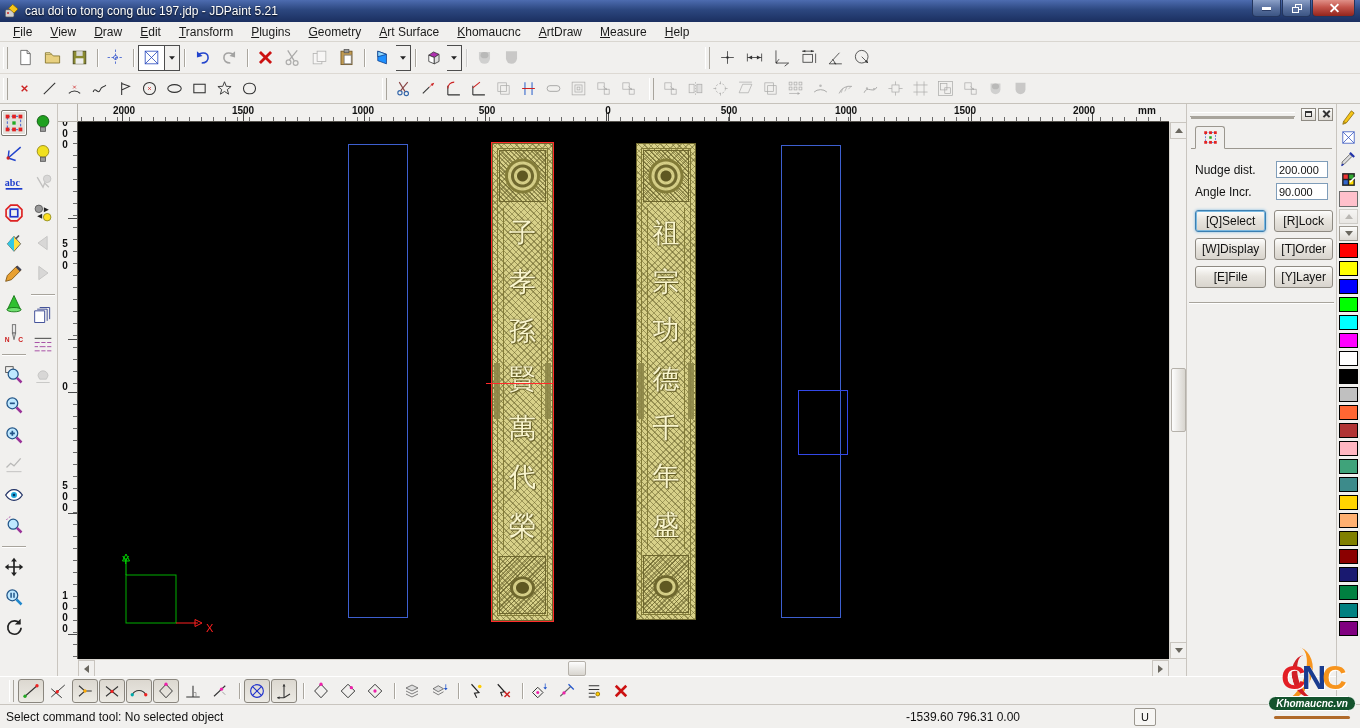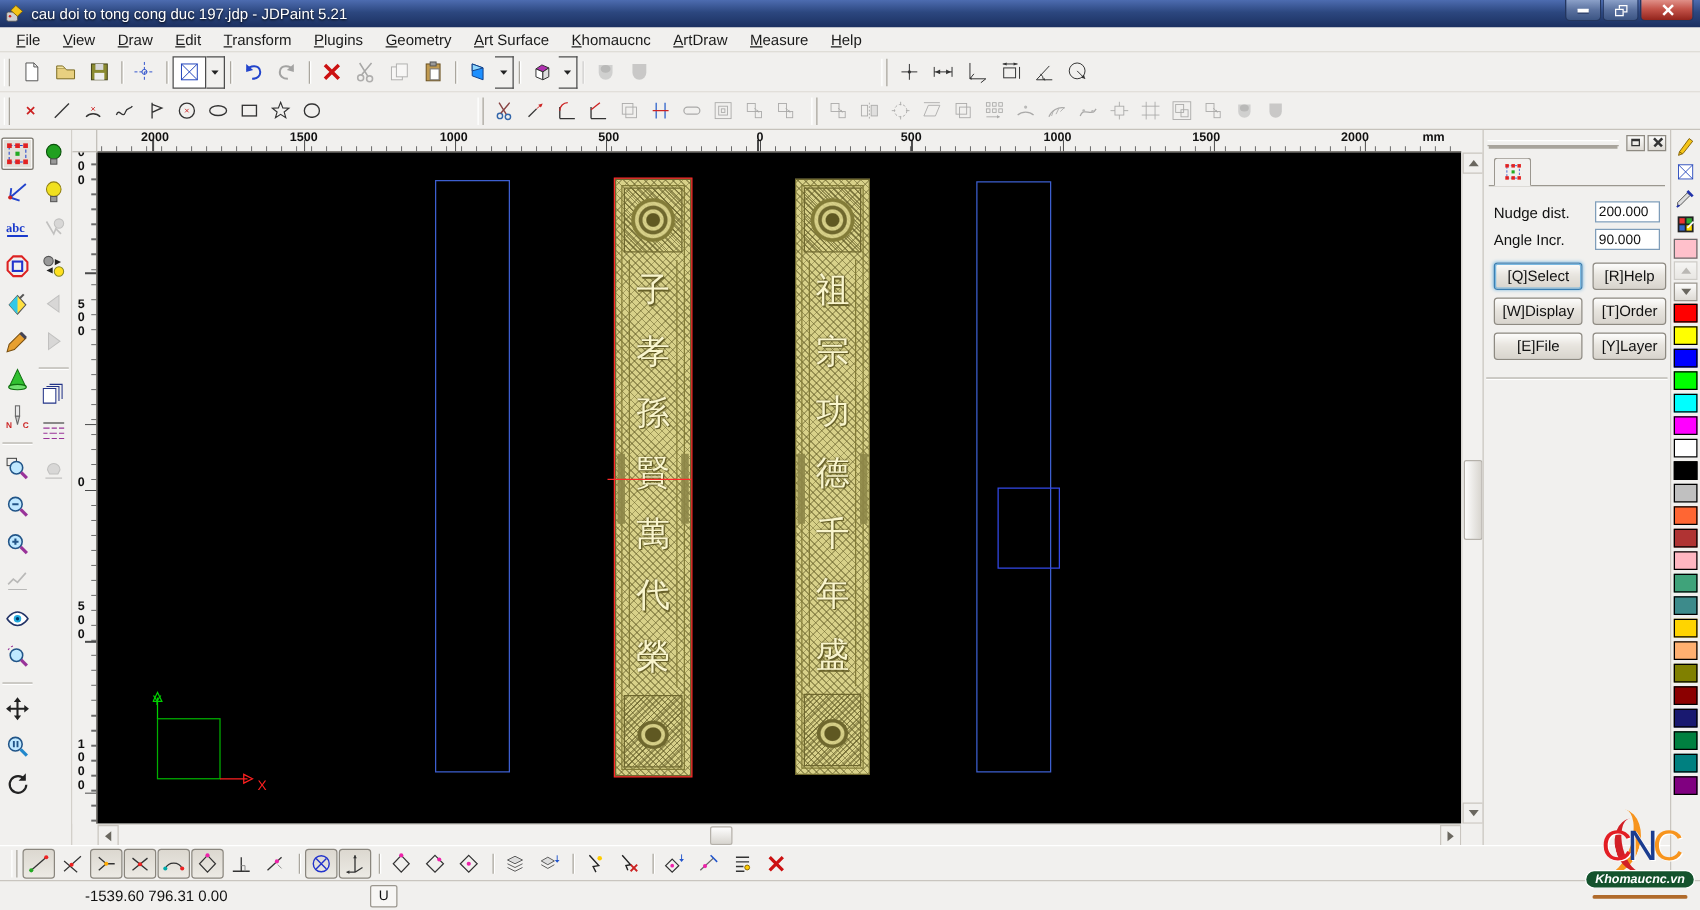--- a/index.html
+++ b/index.html
@@ -177,21 +177,21 @@
   .st-unit{width:22px;height:18px;border:1px solid #9b978f;background:#f7f6f4;border-radius:2px;
     display:flex;align-items:center;justify-content:center;font-size:11px;margin-right:8px;}
   .st-right{width:196px;}
 
   
   .watermark{position:absolute;right:2px;bottom:4px;width:92px;height:72px;z-index:9;pointer-events:none;}
   .wm-swoosh{position:absolute;left:6px;top:-6px;width:40px;height:54px;border:0 solid transparent;
      border-right:7px solid #f7941d;border-radius:50%;transform:rotate(18deg);}
   .wm-swoosh2{position:absolute;left:26px;top:2px;width:34px;height:44px;
      border-left:6px solid #d21f26;border-radius:50%;transform:rotate(-14deg);}
-  .wm-text{position:absolute;left:0;top:8px;width:92px;text-align:center;font-size:34px;font-weight:normal;
+  .wm-text{position:absolute;left:0;top:8px;width:92px;text-align:center;font-size:34px;font-weight:bold;
      font-family:"Liberation Sans",sans-serif;letter-spacing:-4px;line-height:1;}
   .wm-text .c1{color:#e31e24;text-shadow:1px 1px 0 #fff;}
   .wm-text .n{color:#1a3c8f;text-shadow:1px 1px 0 #fff;}
   .wm-text .c2{color:#f7941d;text-shadow:1px 1px 0 #fff;}
   .wm-pill{position:absolute;left:2px;top:44px;width:88px;height:15px;background:#14532d;border:1px solid #fff;
      border-radius:8px;color:#fff;font-size:10px;font-style:italic;font-weight:bold;display:flex;align-items:center;justify-content:center;}
   .wm-line{position:absolute;left:8px;top:64px;width:76px;height:3px;background:#b06a2a;border-radius:2px;}
 
   .origin-marker{position:absolute;}
 </style>
@@ -1417,21 +1417,21 @@
       </div>
       <div class="rp-row">
         <label>Angle Incr.</label>
         <input readonly="" value="90.000" style="">
       </div>
     </div>
     <div class="rp-btns">
 
         <button class="rp-cmd active">[Q]Select</button>
 
-        <button class="rp-cmd">[R]Help</button>
+        <button class="rp-cmd">[R]Lock</button>
 
         <button class="rp-cmd">[W]Display</button>
 
         <button class="rp-cmd">[T]Order</button>
 
         <button class="rp-cmd">[E]File</button>
 
         <button class="rp-cmd">[Y]Layer</button>
       </div>
     <div class="rp-groove"></div>
@@ -1563,20 +1563,21 @@
 
         <div class="tbtn">
           <svg class="ic">
             <use href="#i-delx"></use>
           </svg>
         </div>
       </div>
   </div>
 
   <div class="statusbar">
+    <div class="st-msg">Select command tool: No selected object</div>
     <div class="st-coords">-1539.60 796.31 0.00</div>
     <div class="st-gap"></div>
     <div class="st-unit">U</div>
     <div class="st-right"></div>
   </div>
 
   <div class="colorbar">
     <div style="display:flex;flex-direction:column;align-items:center;">
 
         <div class="tbtn">

